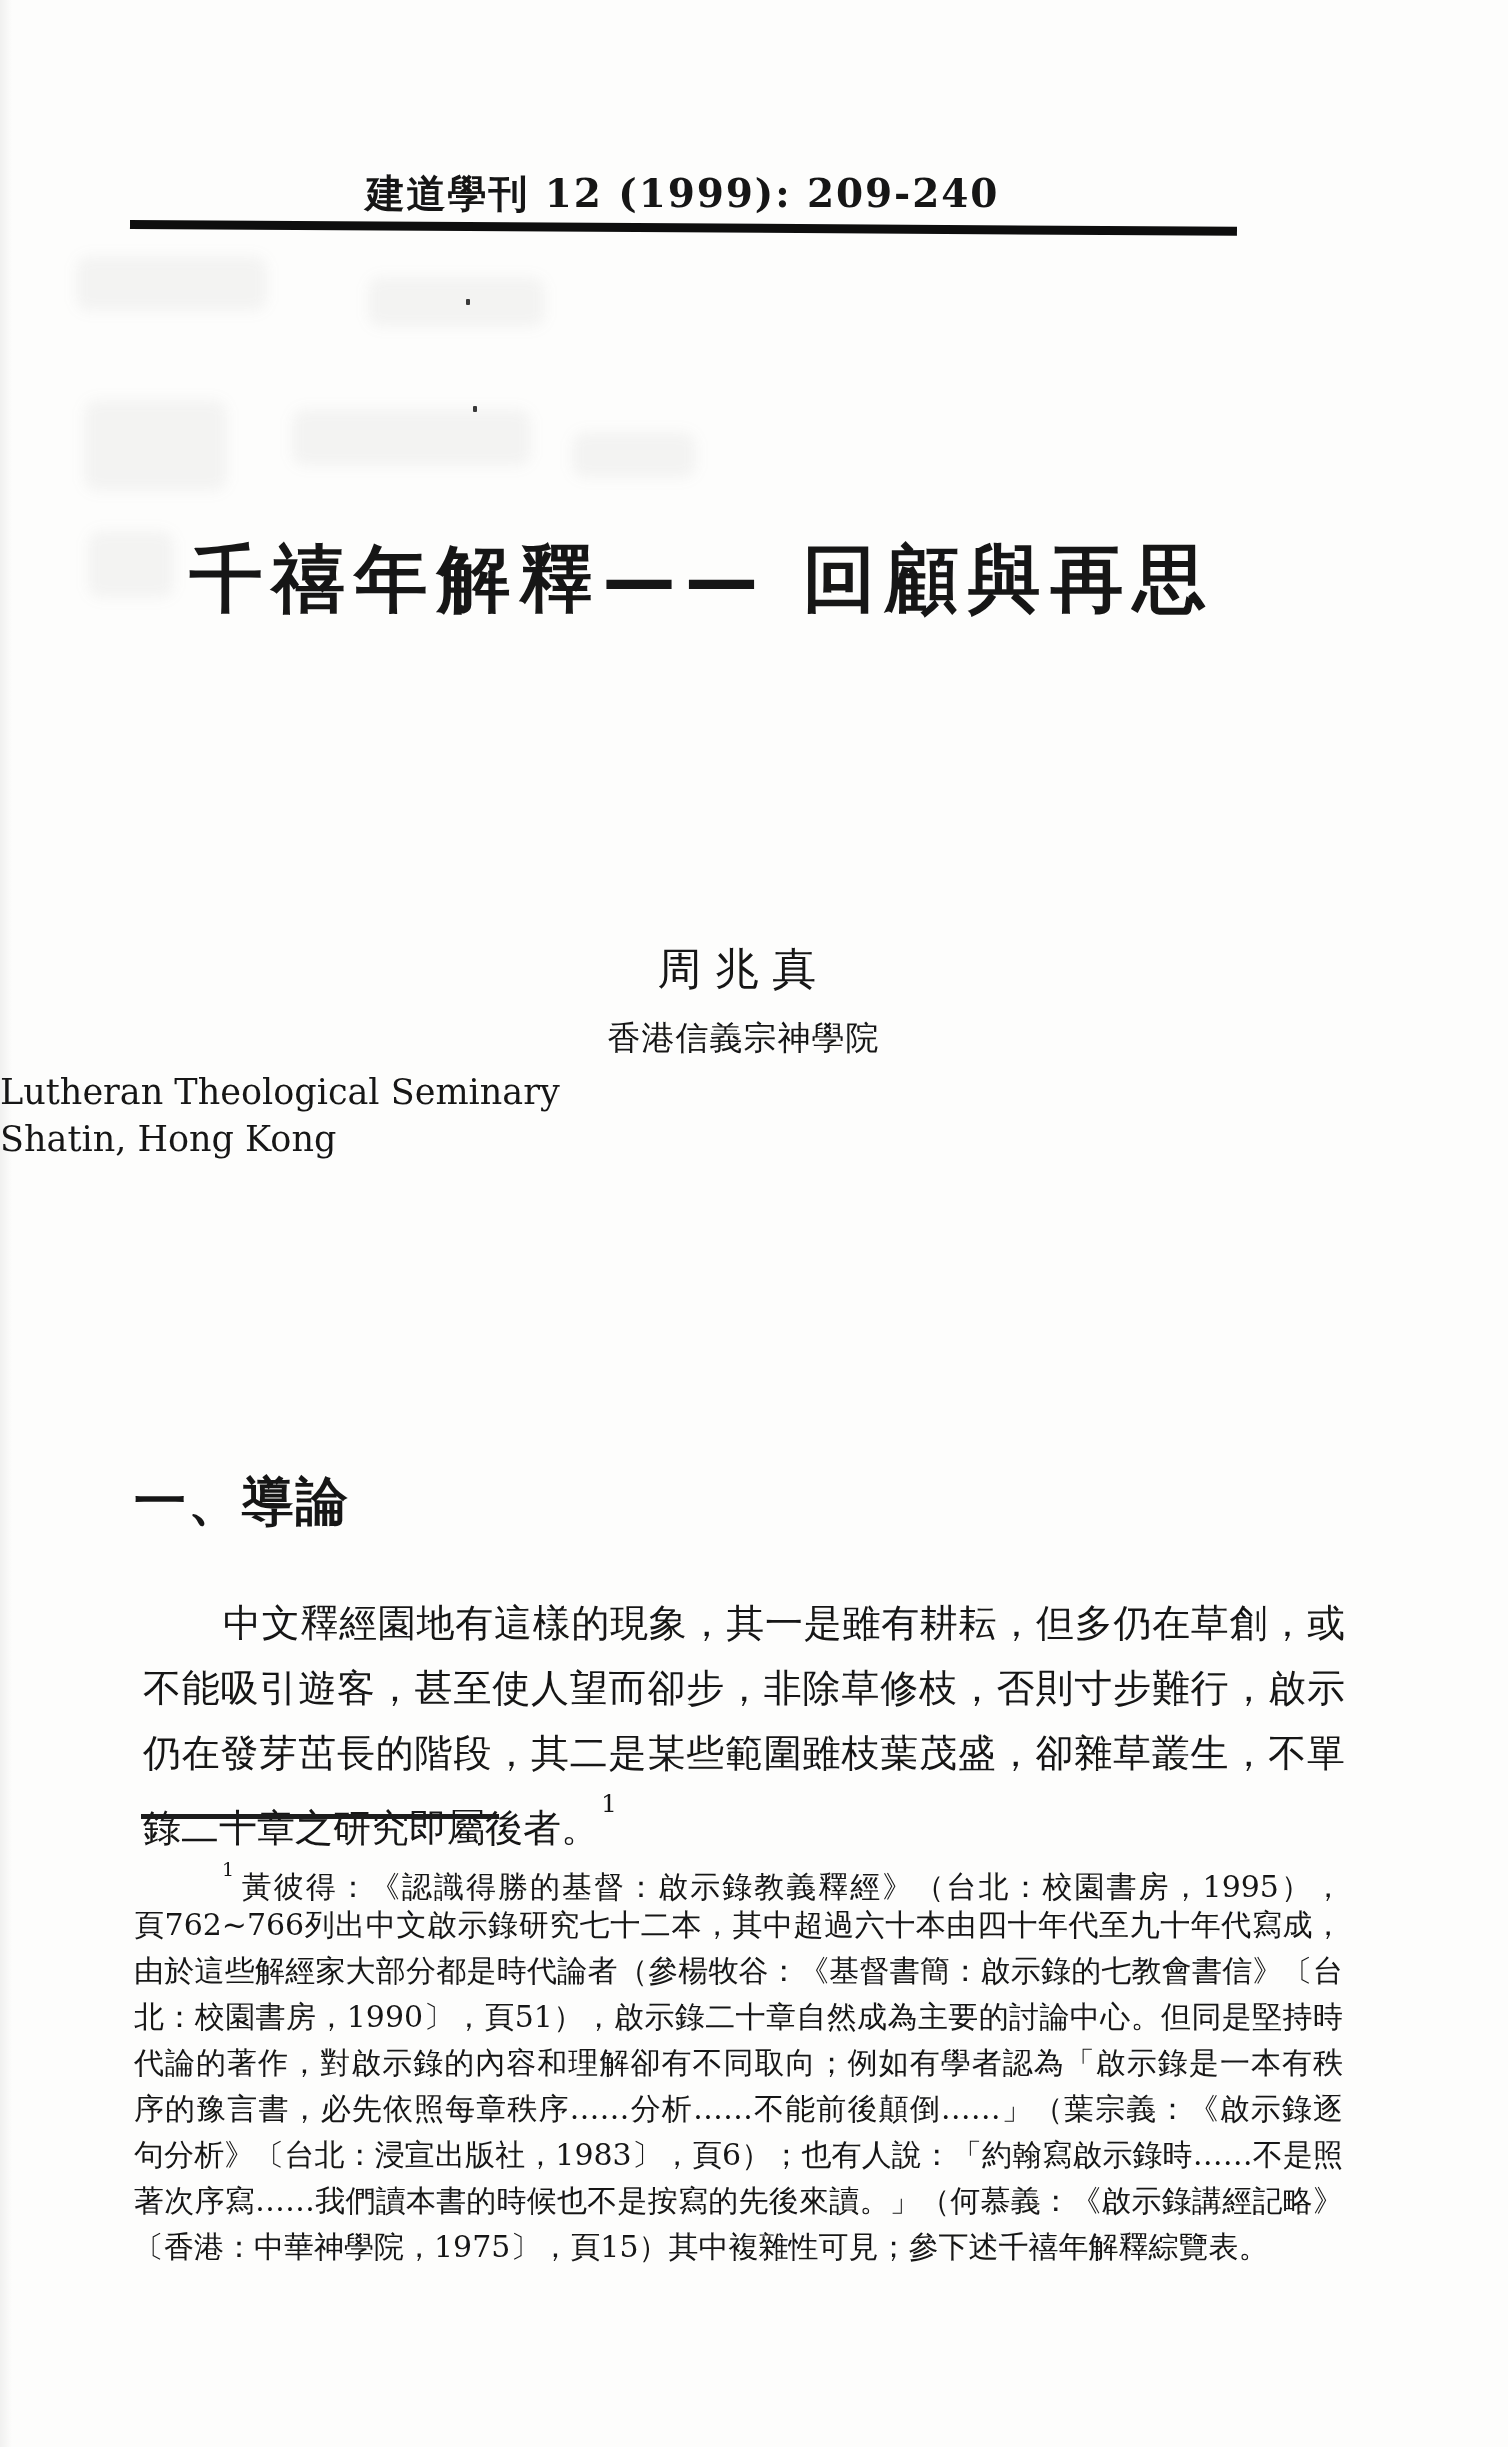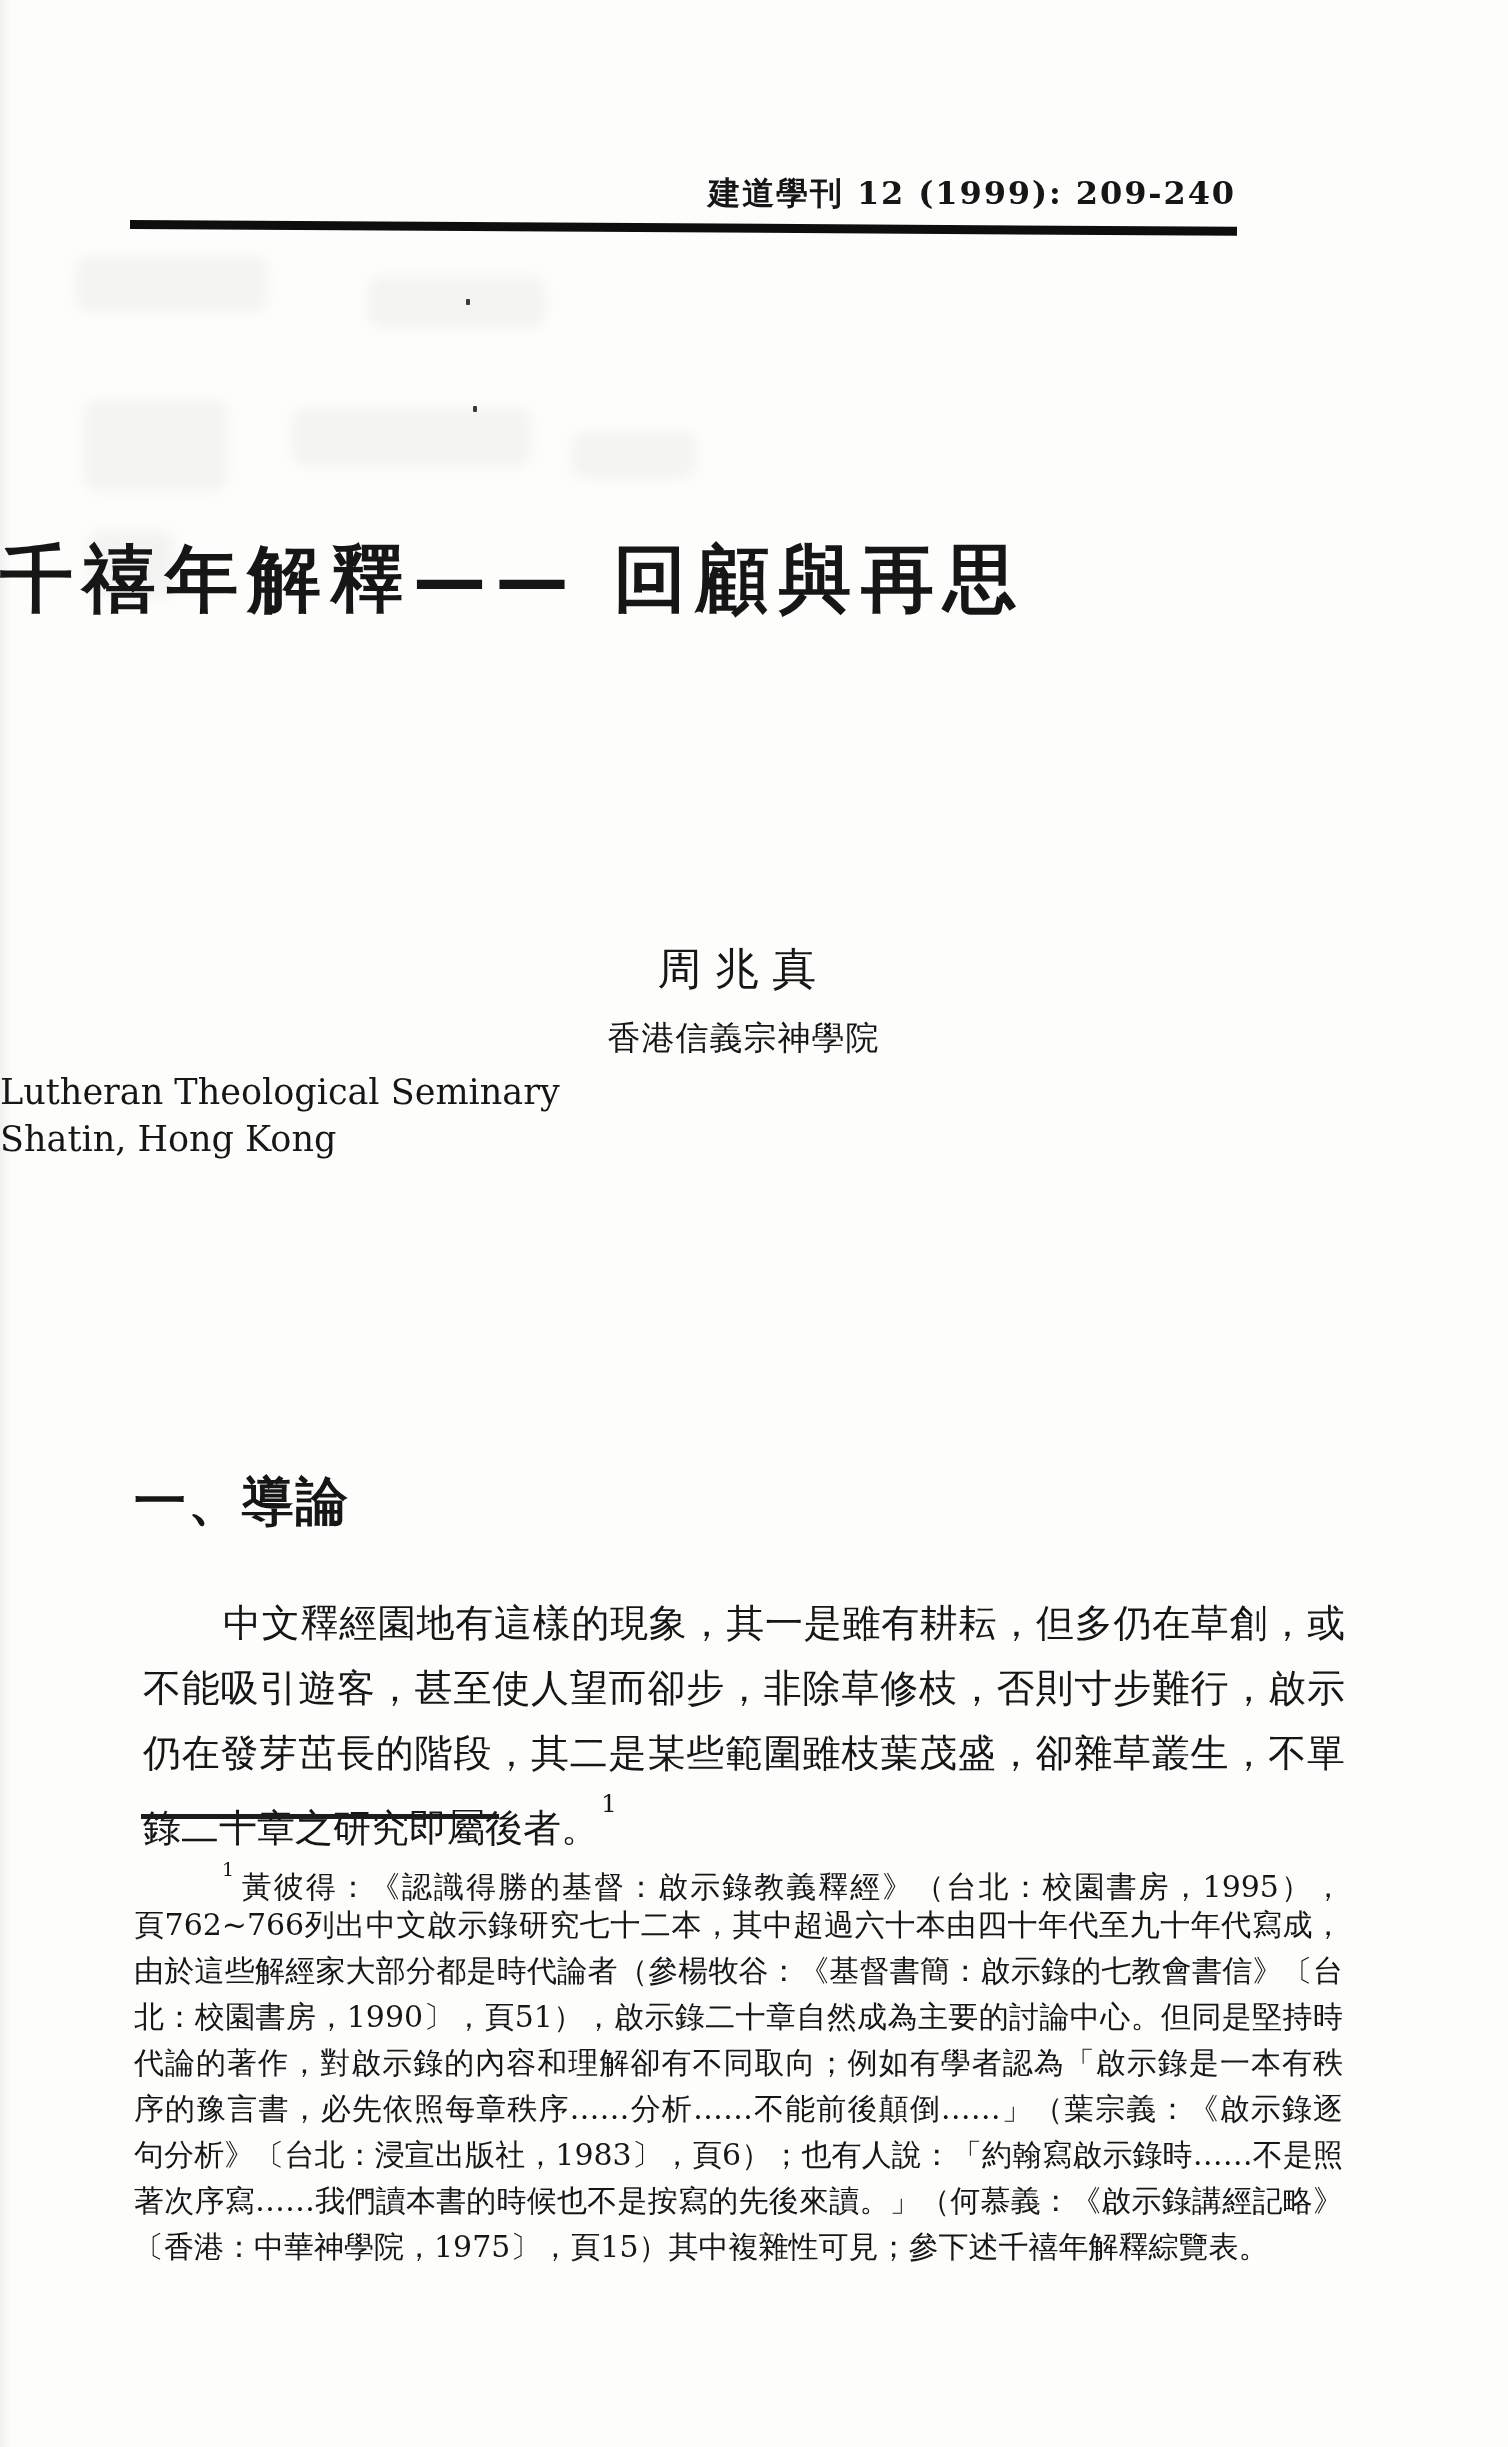--- a/index.html
+++ b/index.html
@@ -16,24 +16,24 @@
     color: #161616;
   }
   .serif { font-family: "DejaVu Serif", "Liberation Serif", serif; }
 
   
   .journal-header {
     position: absolute;
     top: 168px;
     left: 129px;
     width: 1107px;
-    text-align: right;
+    text-align: center;
     font-family: "DejaVu Serif", "Liberation Serif", serif;
     font-weight: bold;
-    font-size: 32px;
+    font-size: 39px;
     line-height: 50px;
     letter-spacing: 1.9px;
     white-space: nowrap;
   }
   .header-rule {
     position: absolute;
     top: 220px;
     left: 130px;
     width: 1107px;
     height: 8.6px;
@@ -42,20 +42,21 @@
     transform-origin: left center;
   }
 
   
   .article-title {
     position: absolute;
     top: 531px;
     left: 0;
     width: 1405px;
     margin: 0;
+    text-align: center;
     font-family: "DejaVu Sans", "Liberation Sans", sans-serif;
     font-weight: 700;
     font-size: 73px;
     line-height: 96px;
     letter-spacing: 9.6px;
     white-space: nowrap;
   }
 
   
   .author-name {

